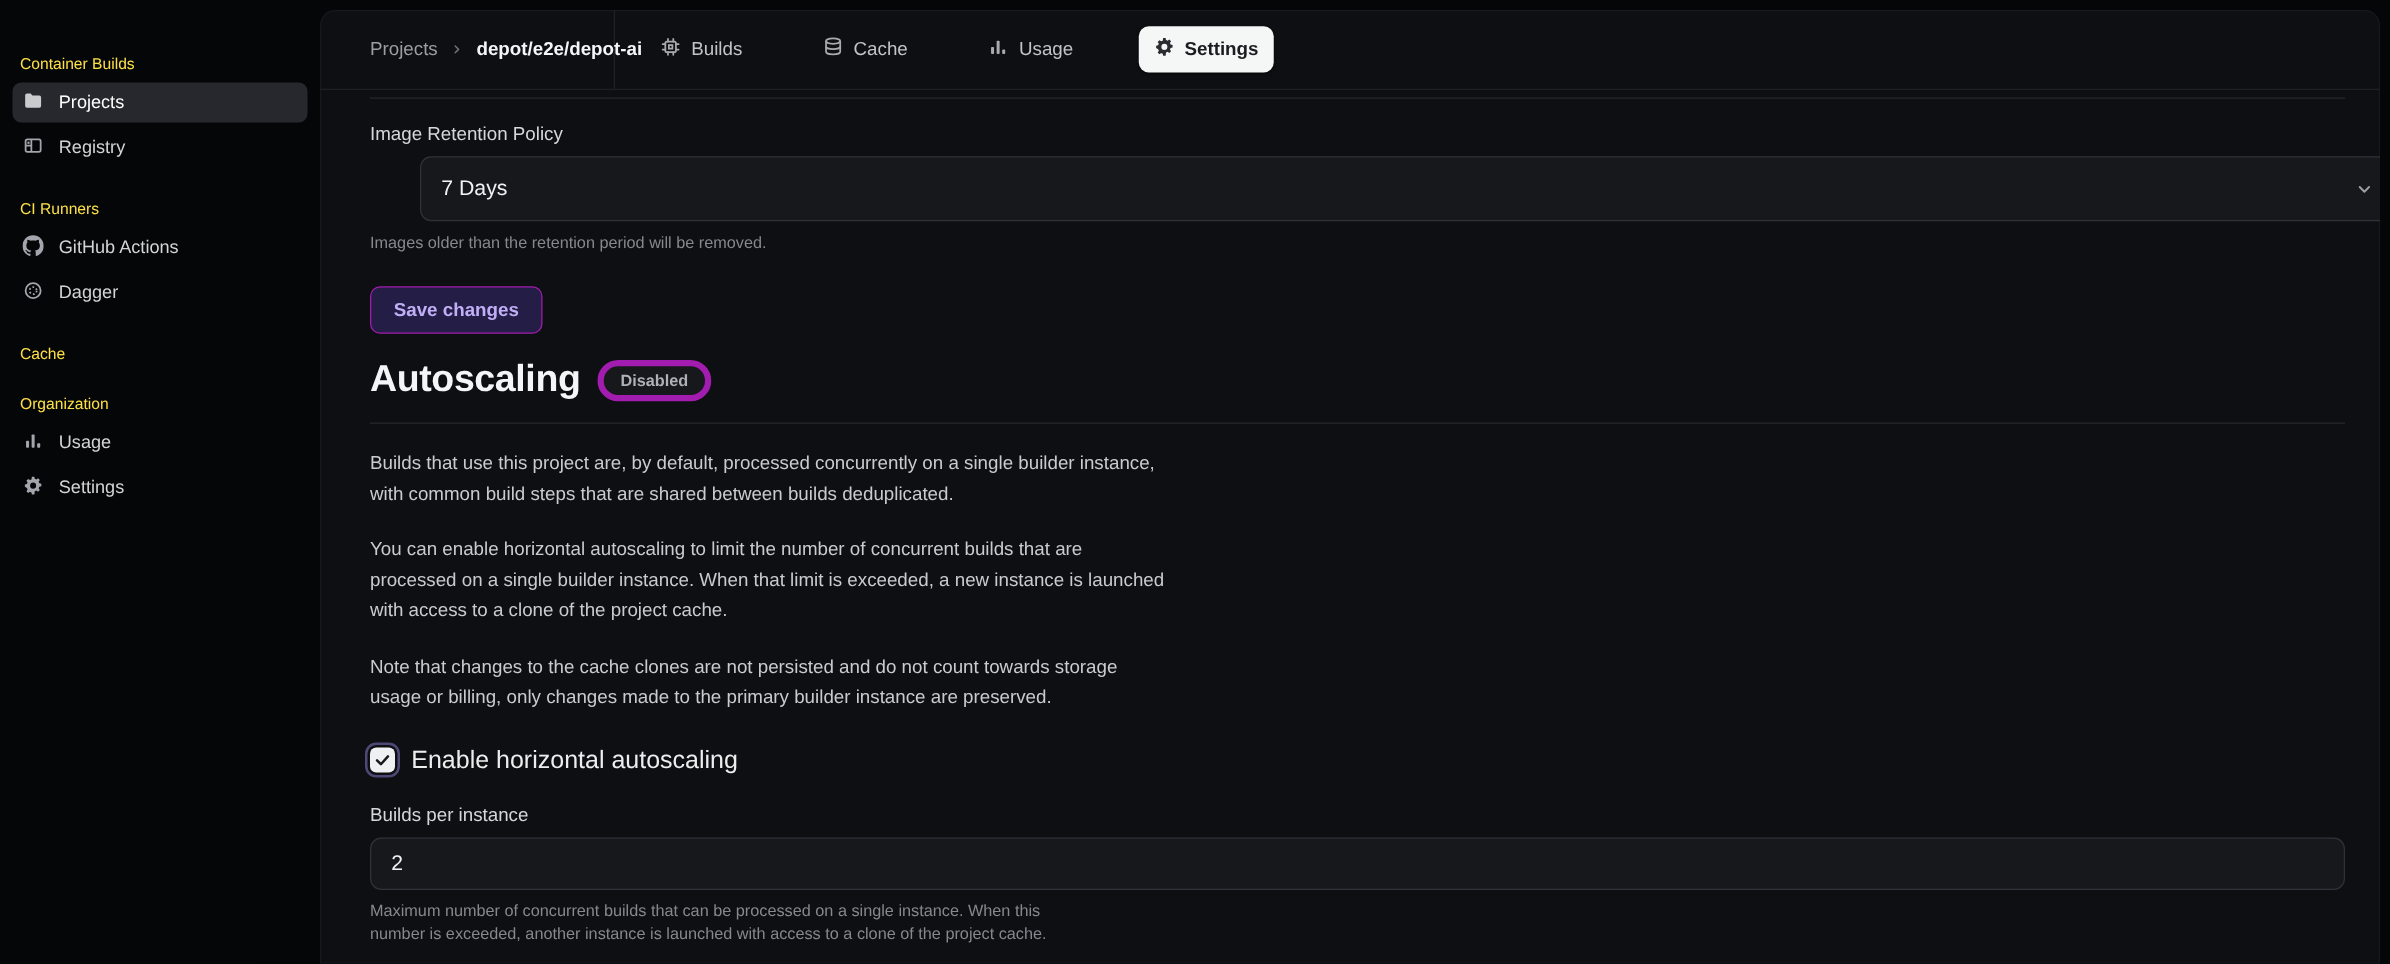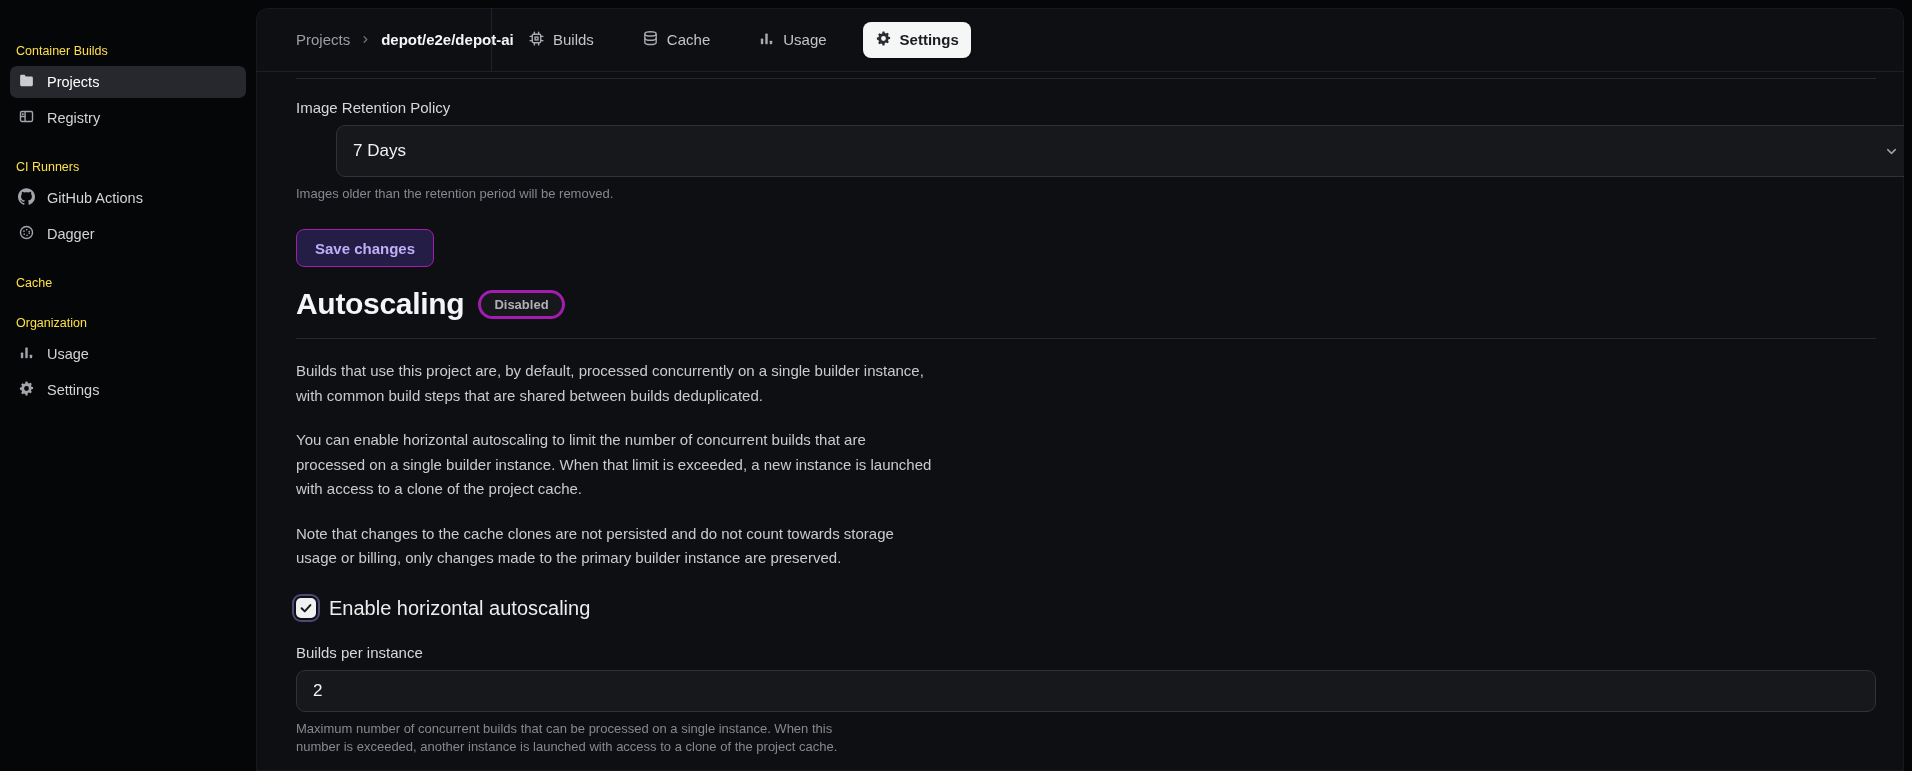--- a/index.html
+++ b/index.html
@@ -31,42 +31,42 @@
           border-top-left-radius:12px; border-top-right-radius:12px;
           box-shadow: inset 0 0 0 1px rgba(255,255,255,0.045);
           display:flex; flex-direction:column; overflow:hidden; }
   .topnav { height:64px; flex:0 0 64px; display:flex; align-items:stretch;
             border-bottom:1px solid #1e2025; }
   .crumbs { width:236px; flex:0 0 236px; display:flex; align-items:center; gap:10px;
             padding-left:40px; border-right:1px solid #202227; }
   .crumb-root { color:#9b9ea4; font-size:15px; cursor:pointer; }
   .crumb-sep { color:#6f7278; display:inline-flex; }
   .crumb-cur { color:#f4f5f6; font-size:15px; font-weight:700; white-space:nowrap; }
-  .tabs { display:flex; align-items:center; gap:24px; padding-left:24px; }
+  .tabs { display:flex; align-items:center; gap:40px; padding-left:24px; }
   .tab { display:flex; align-items:center; gap:8px; color:#c2c4c8; font-size:15px;
          padding:8px 12px; border-radius:8px; cursor:pointer; white-space:nowrap; }
   .tab svg { color:#a7aaaf; }
   .tab.active { background:#f5f6f6; color:#1a1c20; font-weight:600;
                 box-shadow:0 1px 2px rgba(0,0,0,.5); }
   .tab.active svg { color:#2a2c30; }
   
   .content { padding:6px 28px 0 40px; flex:1; }
   .divider { border:0; border-top:1px solid #26282d; }
   .field-label { margin-top:20px; font-size:15px; color:#d6d7d9; }
   .select { margin-top:9px; height:52px; width:100%; background:#16181c;
             border:1px solid #2f3238; border-radius:9px; display:flex; align-items:center;
             justify-content:space-between; padding:0 16px; cursor:pointer;margin-left:40px; }
   .select-value { font-size:17px; color:#f1f2f3; }
   .help { margin-top:8px; font-size:13px; color:#85888e; line-height:18px; }
   .btn-save { margin-top:26px; height:38px; padding:0 18px; background:#241d45;
               border:1px solid #a21caf; border-radius:8px; color:#c0aef7;
               font-family:inherit; font-size:15px; font-weight:700; cursor:pointer; display:inline-flex; align-items:center; }
   .h1-row { margin-top:20px; display:flex; align-items:center; gap:14px; }
   h1 { font-size:30px; font-weight:700; color:#f4f5f6; letter-spacing:-.3px; }
-  .badge { border:3px solid #a21caf; border-radius:999px; padding:4px 13px;
+  .badge { border:5px solid #a21caf; border-radius:999px; padding:4px 13px;
            font-size:13px; font-weight:600; color:#aeb1b7; background:#16181b; }
   .h1-divider { margin-top:17px; }
   .para { margin-top:20px; max-width:640px; font-size:15px; line-height:24.5px; color:#c9cbce; }
   .check-row { margin-top:26px; display:flex; align-items:center; gap:13px; cursor:pointer; }
   .checkbox { width:20px; height:20px; border-radius:5px; background:#eef0f1;
               display:inline-flex; align-items:center; justify-content:center;
               outline:2px solid #4e4877; outline-offset:2px; }
   .checkbox svg { visibility:hidden; }
   .checkbox.checked svg { visibility:visible; }
   .check-label { font-size:20px; color:#eceded; }

